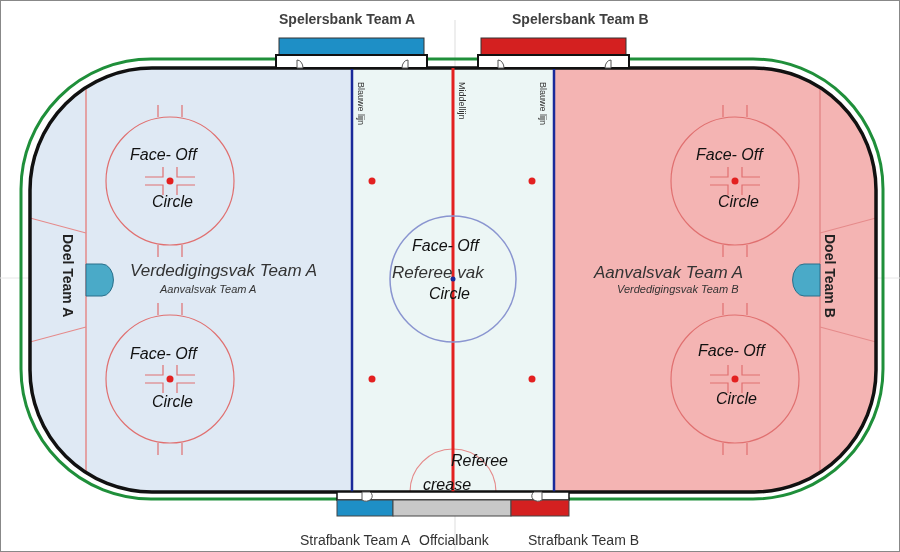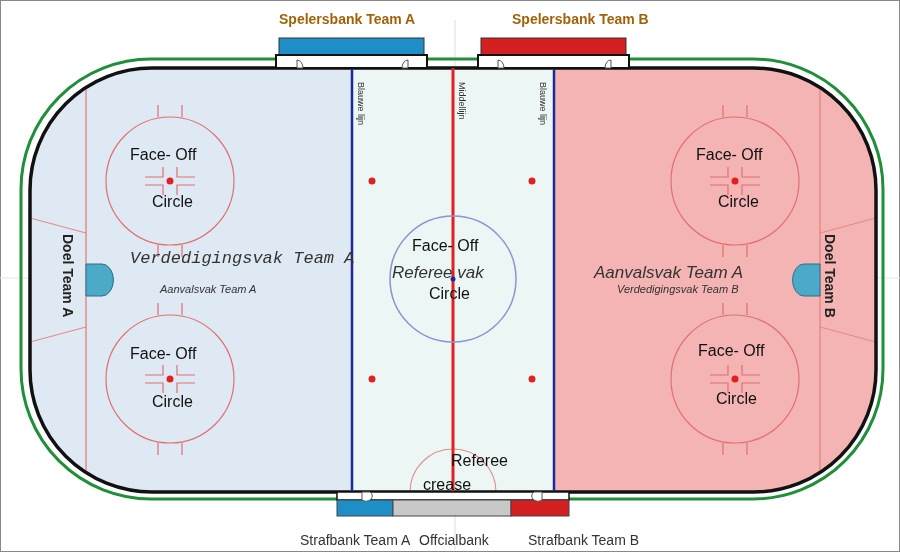--- a/index.html
+++ b/index.html
@@ -1,22 +1,22 @@
 <!DOCTYPE html>
 <html><head>
 <meta charset="utf-8">
 <style>
   html,body{margin:0;padding:0;background:#fff;}
   body{width:900px;height:552px;position:relative;overflow:hidden;font-family:"Liberation Sans",sans-serif;}
   .frame{position:absolute;left:0;top:0;width:898px;height:550px;border:1px solid #888;}
   svg{position:absolute;left:0;top:0;}
-  .lbl{position:absolute;white-space:nowrap;color:#a16207;}
+  .lbl{position:absolute;white-space:nowrap;color:#404040;}
   .bench-lbl{font-weight:bold;font-size:14px;top:11px;}
   .pen-lbl{font-size:14px;top:532px;color:#333;}
-  .fo{font-size:16px;color:#111;position:absolute;text-align:center;}
+  .fo{font-size:16px;color:#111;position:absolute;text-align:center;font-style:italic;}
   .zone-big{font-size:17px;font-style:italic;color:#333;}
   .zone-small{font-size:11px;font-style:italic;color:#333;}
   .vert{position:absolute;font-size:9px;color:#333;writing-mode:vertical-rl;}
   .goal-lbl{position:absolute;font-weight:bold;font-size:14px;writing-mode:vertical-rl;color:#222;}
 </style>
 </head>
 <body>
 
 <div class="frame"></div>
 
@@ -106,21 +106,21 @@
 <div class="lbl pen-lbl" style="left:419px;text-align:right;">Offcialbank</div>
 <div class="lbl pen-lbl" style="left:528px;">Strafbank Team B</div>
 
 <div class="vert" style="left:356px;top:82px;transform:none;">Blauwe lijn</div>
 <div class="vert" style="left:457px;top:82px;">Middellijn</div>
 <div class="vert" style="left:538px;top:82px;">Blauwe lijn</div>
 
 <div class="goal-lbl" style="left:60px;top:234px;">Doel Team A</div>
 <div class="goal-lbl" style="left:822px;top:234px;">Doel Team B</div>
 
-<div class="lbl zone-big" style="left:130px;top:249px;font-family:Liberation Mono, monospace;">Verdedigingsvak Team A</div>
+<div class="lbl zone-big" style="left:130px;top:261px;">Verdedigingsvak Team A</div>
 <div class="lbl zone-small" style="left:160px;top:283px;">Aanvalsvak Team A</div>
 <div class="lbl zone-big" style="left:392px;top:263px;">Referee vak</div>
 <div class="lbl zone-big" style="left:594px;top:263px;">Aanvalsvak Team A</div>
 <div class="lbl zone-small" style="left:617px;top:283px;">Verdedigingsvak Team B</div>
 
 <div class="fo" style="left:130px;top:146px;">Face- Off</div>
 <div class="fo" style="left:152px;top:193px;">Circle</div>
 <div class="fo" style="left:130px;top:345px;">Face- Off</div>
 <div class="fo" style="left:152px;top:393px;">Circle</div>
 <div class="fo" style="left:696px;top:146px;">Face- Off</div>

